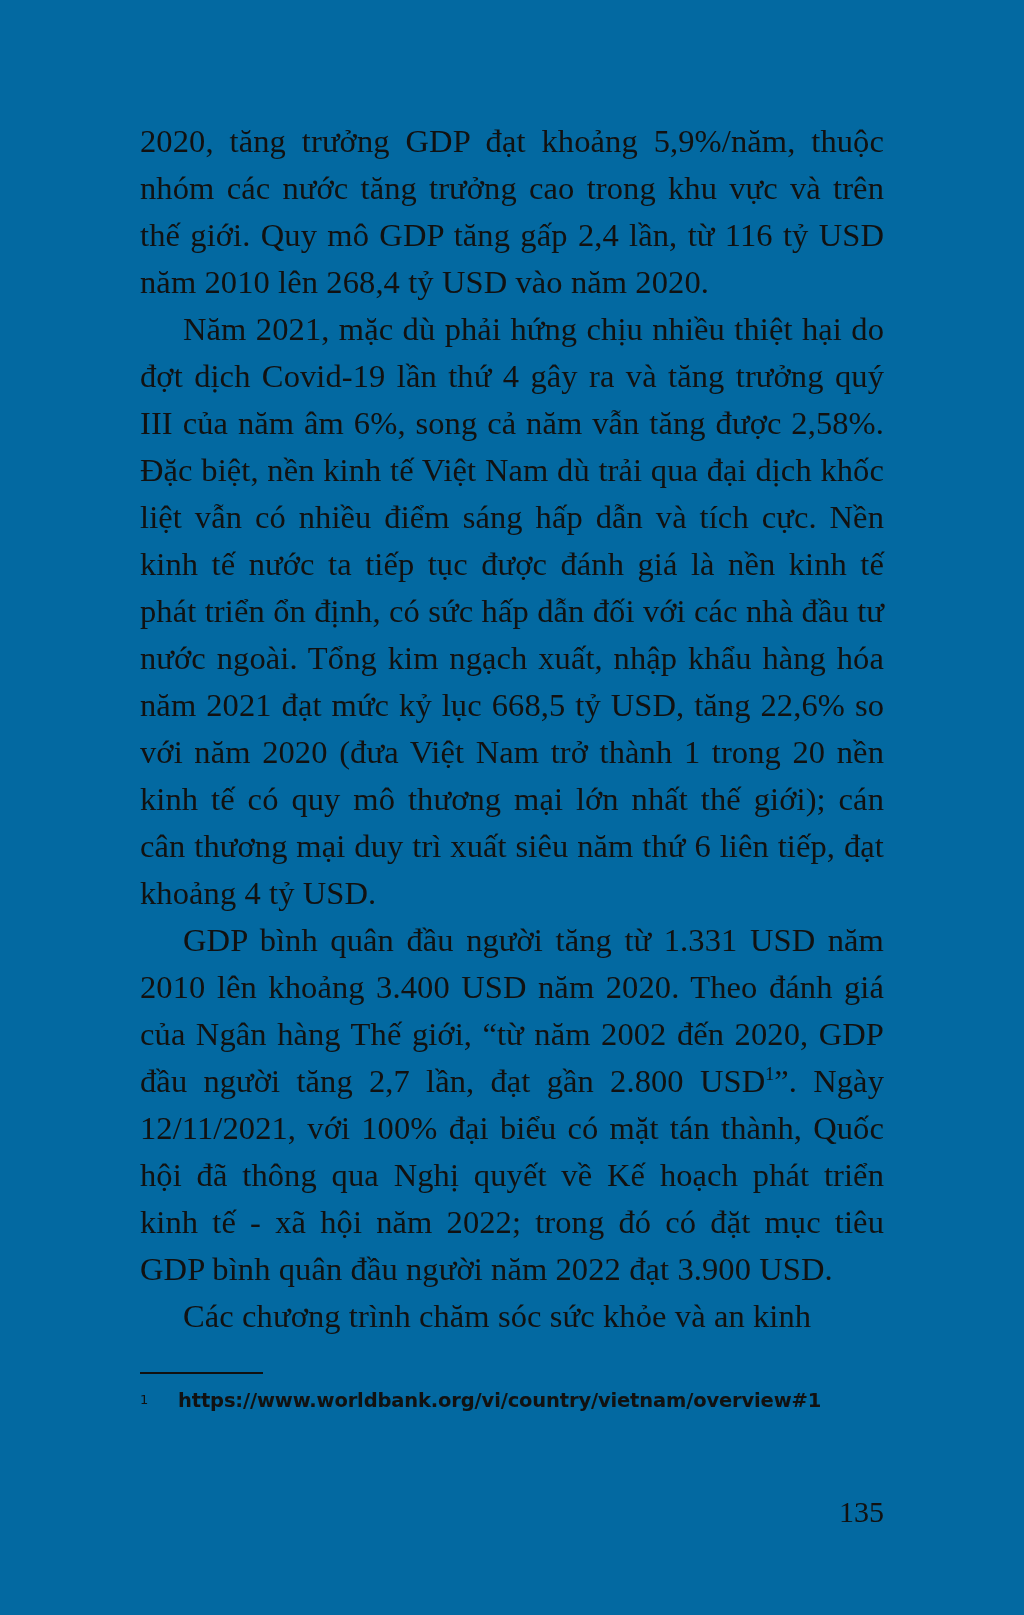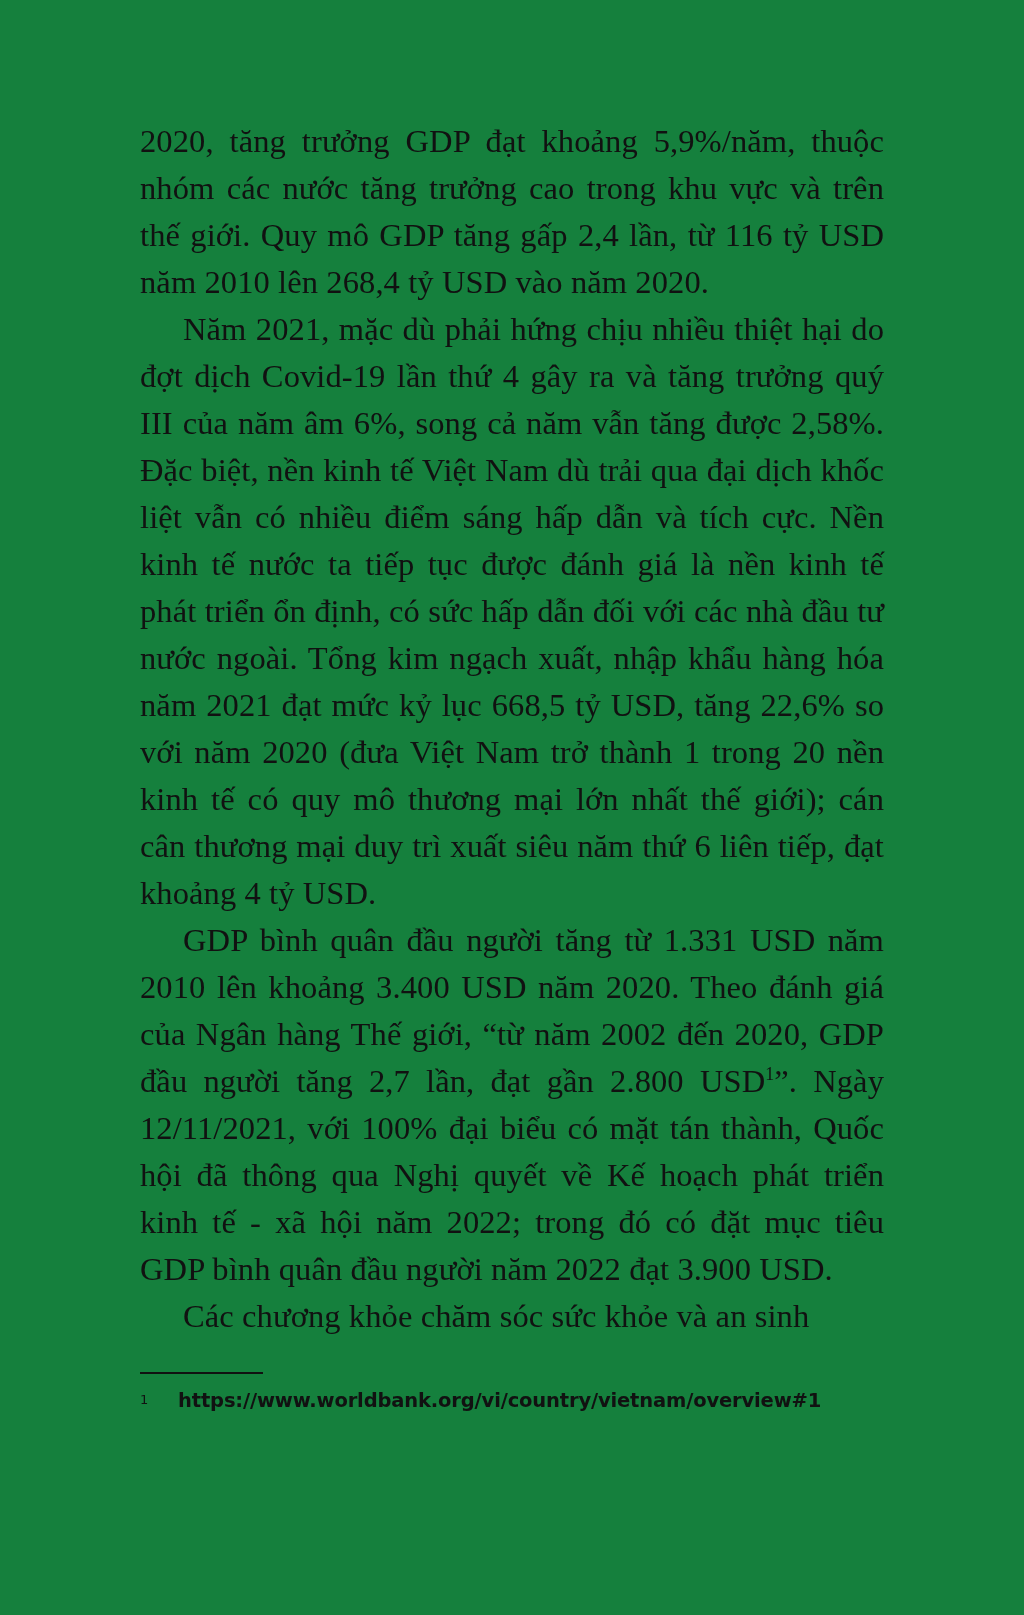--- a/index.html
+++ b/index.html
@@ -4,21 +4,21 @@
 <style>
   html, body {
     margin: 0;
     padding: 0;
     background: #ffffff;
   }
   .page {
     position: relative;
     width: 1024px;
     height: 1615px;
-    background: #15803d;
+    background: #0369a1;
     overflow: hidden;
     font-family: "Liberation Serif", "DejaVu Serif", serif;
     color: #0d0d0d;
   }
 
   
   .content {
     position: absolute;
     left: 140px;
     top: 118px;
@@ -116,26 +116,27 @@
 <div class="page">
 
   <div class="content">
 
     <p class="para first noafter">2020, tăng trưởng GDP đạt khoảng 5,9%/năm, thuộc nhóm các nước tăng trưởng cao trong khu vực và trên thế giới. Quy mô GDP tăng gấp 2,4 lần, từ 116 tỷ USD năm 2010 lên 268,4 tỷ USD vào năm 2020.</p>
 
     <p class="para noafter">Năm 2021, mặc dù phải hứng chịu nhiều thiệt hại do đợt dịch Covid-19 lần thứ 4 gây ra và tăng trưởng quý III của năm âm 6%, song cả năm vẫn tăng được 2,58%. Đặc biệt, nền kinh tế Việt Nam dù trải qua đại dịch khốc liệt vẫn có nhiều điểm sáng hấp dẫn và tích cực. Nền kinh tế nước ta tiếp tục được đánh giá là nền kinh tế phát triển ổn định, có sức hấp dẫn đối với các nhà đầu tư nước ngoài. Tổng kim ngạch xuất, nhập khẩu hàng hóa năm 2021 đạt mức kỷ lục 668,5 tỷ USD, tăng 22,6% so với năm 2020 (đưa Việt Nam trở thành 1 trong 20 nền kinh tế có quy mô thương mại lớn nhất thế giới); cán cân thương mại duy trì xuất siêu năm thứ 6 liên tiếp, đạt khoảng 4 tỷ USD.</p>
 
     <p class="para noafter"><span>GDP bình quân đầu người tăng từ 1.331 USD năm 2010 lên khoảng 3.400 USD năm 2020. Theo đánh giá của Ngân hàng Thế giới, “từ năm 2002 đến 2020, GDP đầu người tăng 2,7 lần, đạt gần 2.800 USD</span><sup class="fn-ref">1</sup><span>”. Ngày 12/11/2021, với 100% đại biểu có mặt tán thành, Quốc hội đã thông qua Nghị quyết về Kế hoạch phát triển kinh tế - xã hội năm 2022; trong đó có đặt mục tiêu GDP bình quân đầu người năm 2022 đạt 3.900 USD.</span></p>
 
-    <p class="para noafter">Các chương khỏe chăm sóc sức khỏe và an sinh</p>
+    <p class="para noafter">Các chương trình chăm sóc sức khỏe và an kinh</p>
 
   </div>
 
   <div class="footnote-area">
     <div class="footnote-rule"></div>
     <div class="footnote">
       <span class="footnote-marker">1</span>
       <span class="footnote-text">https://www.worldbank.org/vi/country/vietnam/overview#1</span>
     </div>
   </div>
 
+  <div class="page-number">135</div>
 
 </div>
 
 </body></html>

